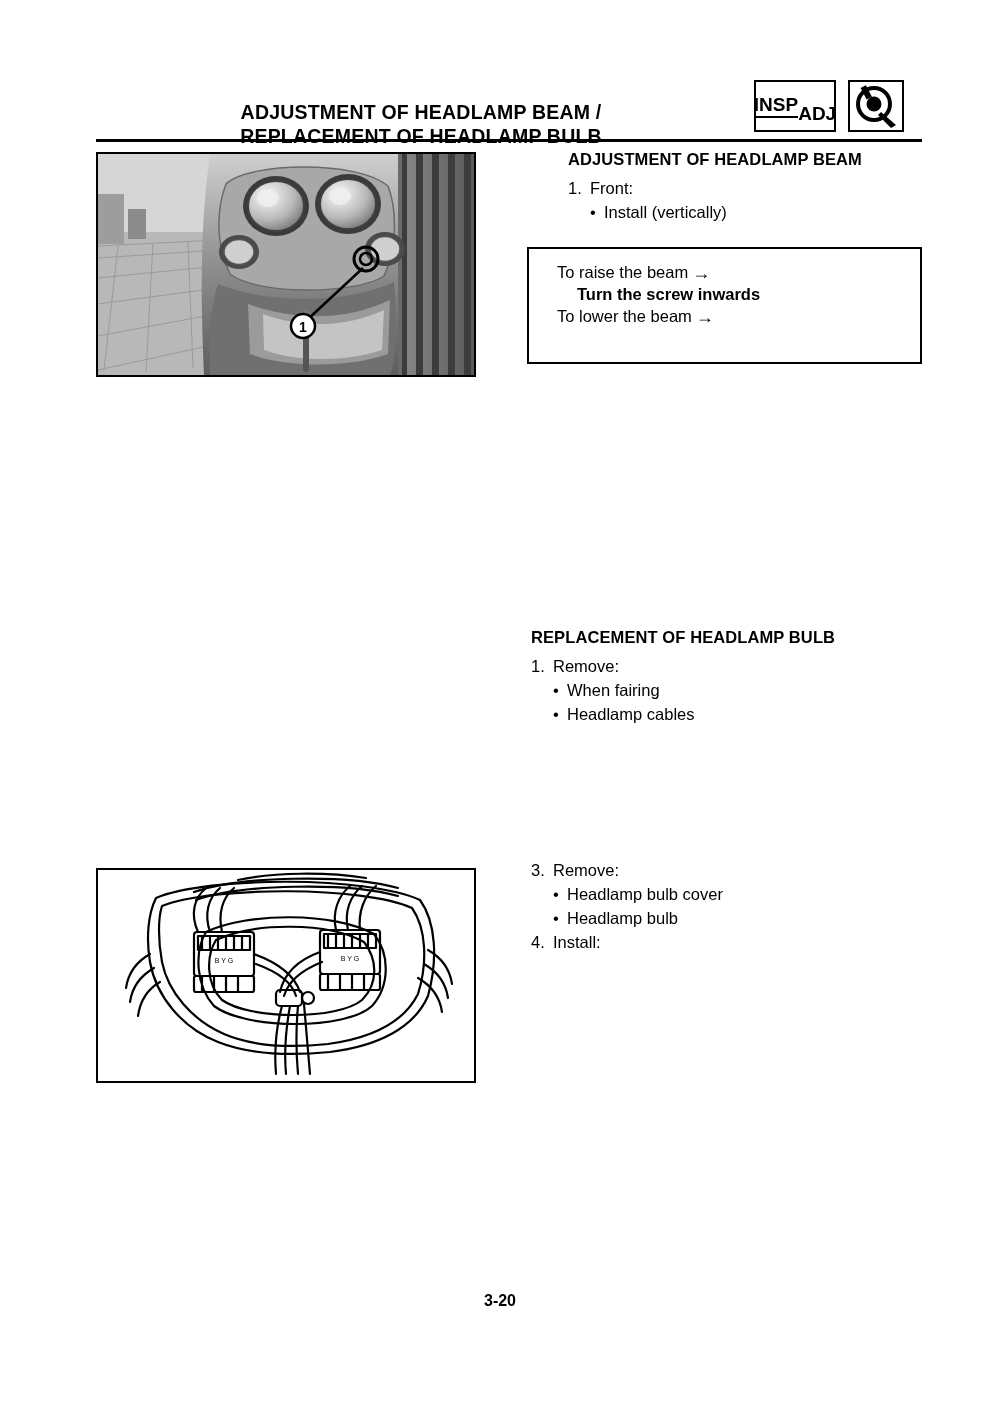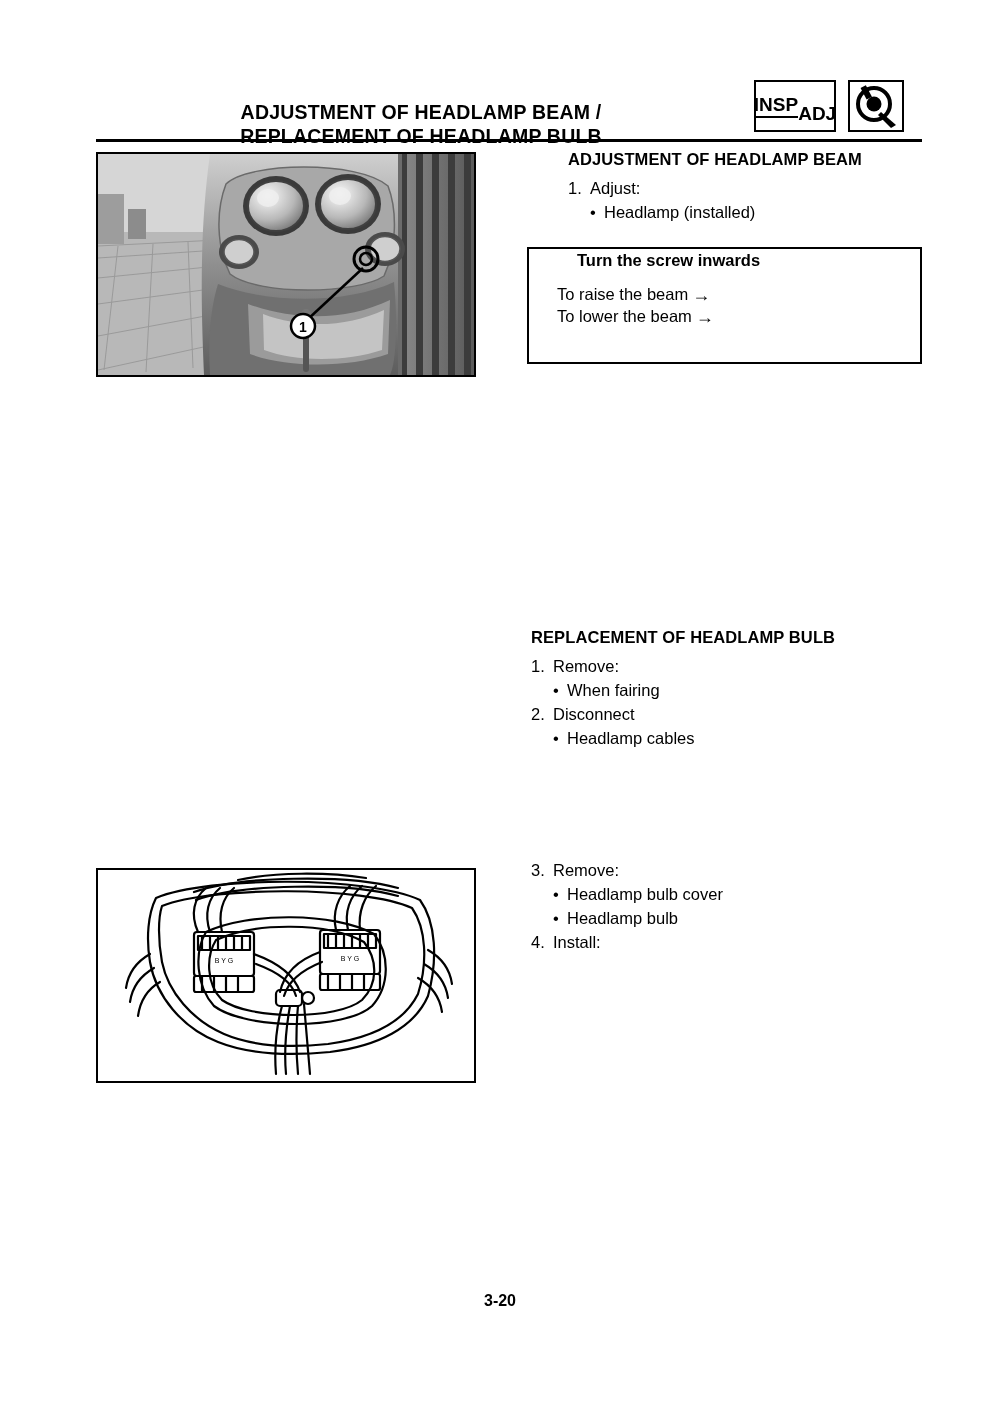--- a/index.html
+++ b/index.html
@@ -316,47 +316,44 @@
 
     <line x1="265" y1="114" x2="209" y2="166" stroke="#000" stroke-width="2.5"></line>
     <circle cx="205" cy="172" r="12" fill="#ffffff" stroke="#000" stroke-width="2.5"></circle>
     <text x="205" y="178" font-family="Liberation Sans, sans-serif" font-size="14" font-weight="bold" text-anchor="middle" fill="#000">1</text>
   </svg>
 </div>
 
 <div class="block-adjust">
   <div class="sec-title">ADJUSTMENT OF HEADLAMP BEAM</div>
   <div class="step-line">
-    <span class="step-num">1.</span><span>Adjust:</span>
+    <span class="step-num">1.</span><span>Front:</span>
   </div>
   <div class="bullet-line">
-    <span class="bullet-dot">•</span><span>Headlamp (installed)</span>
+    <span class="bullet-dot">•</span><span>Install (vertically)</span>
   </div>
 </div>
 
 <div class="beam-box">
-  <div class="row sub">Turn the screw inwards</div>
   <div class="row first">
     <span>To raise the beam</span><span class="arrow-glyph">→</span>
   </div>
+  <div class="row sub">Turn the screw inwards</div>
   <div class="row">
     <span>To lower the beam</span><span class="arrow-glyph">→</span>
   </div>
 </div>
 
 <div class="block-replace">
   <div class="sec-title">REPLACEMENT OF HEADLAMP BULB</div>
   <div class="step-line">
     <span class="step-num">1.</span><span>Remove:</span>
   </div>
   <div class="bullet-line">
     <span class="bullet-dot">•</span><span>When fairing</span>
-  </div>
-  <div class="step-line">
-    <span class="step-num">2.</span><span>Disconnect</span>
   </div>
   <div class="bullet-line">
     <span class="bullet-dot">•</span><span>Headlamp cables</span>
   </div>
 </div>
 
 <div class="block-lower">
   <div class="step-line">
     <span class="step-num">3.</span><span>Remove:</span>
   </div>

